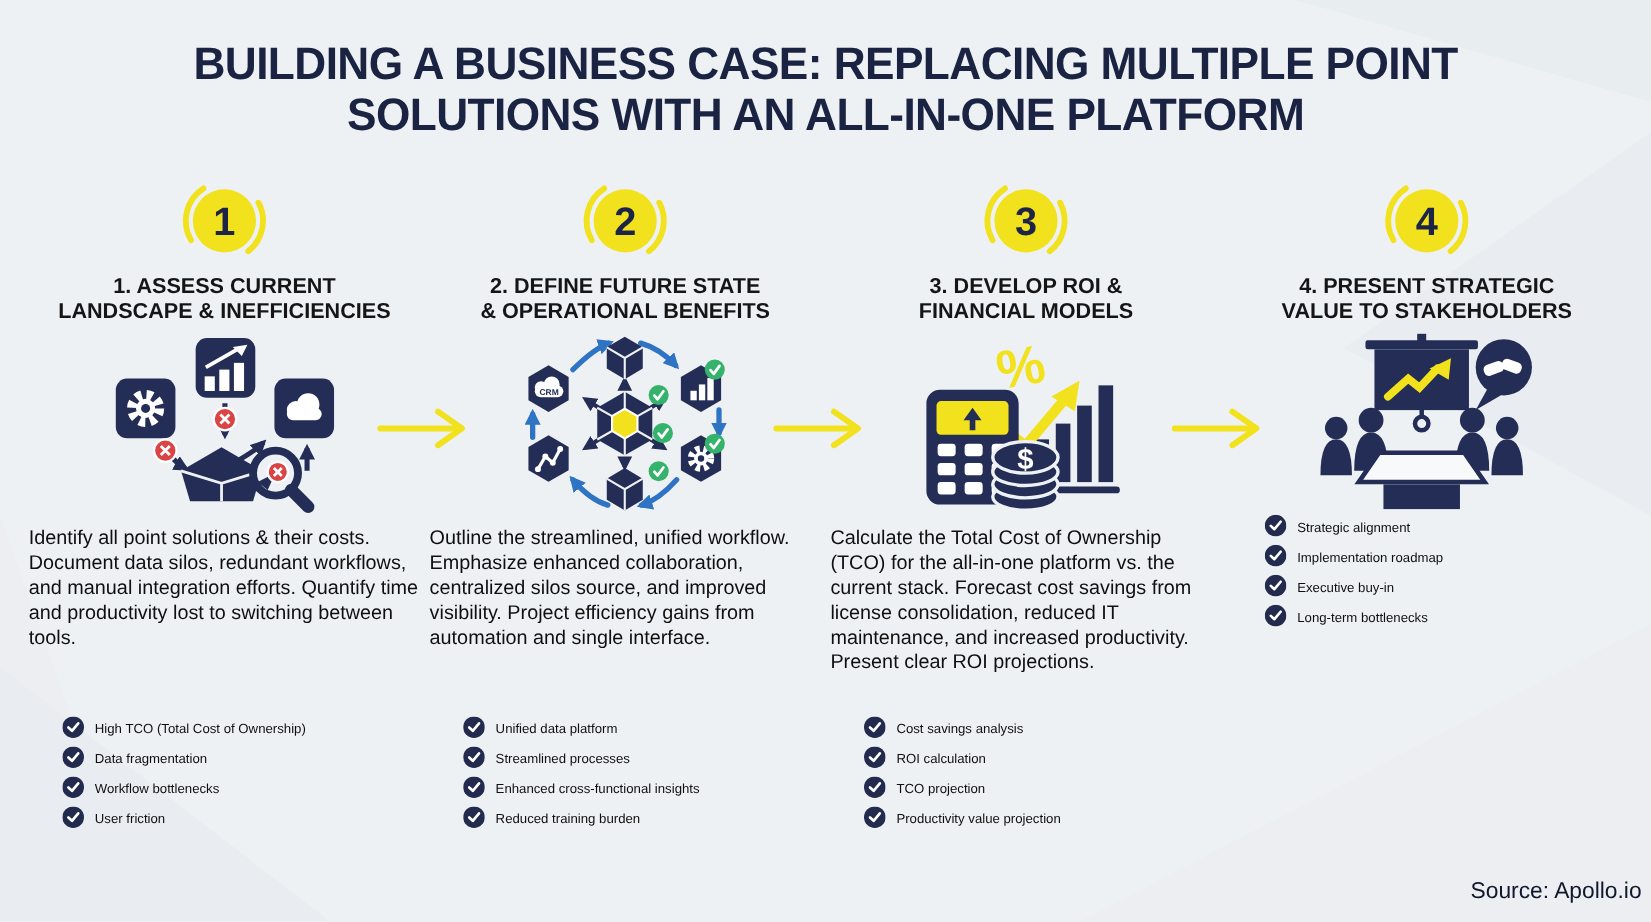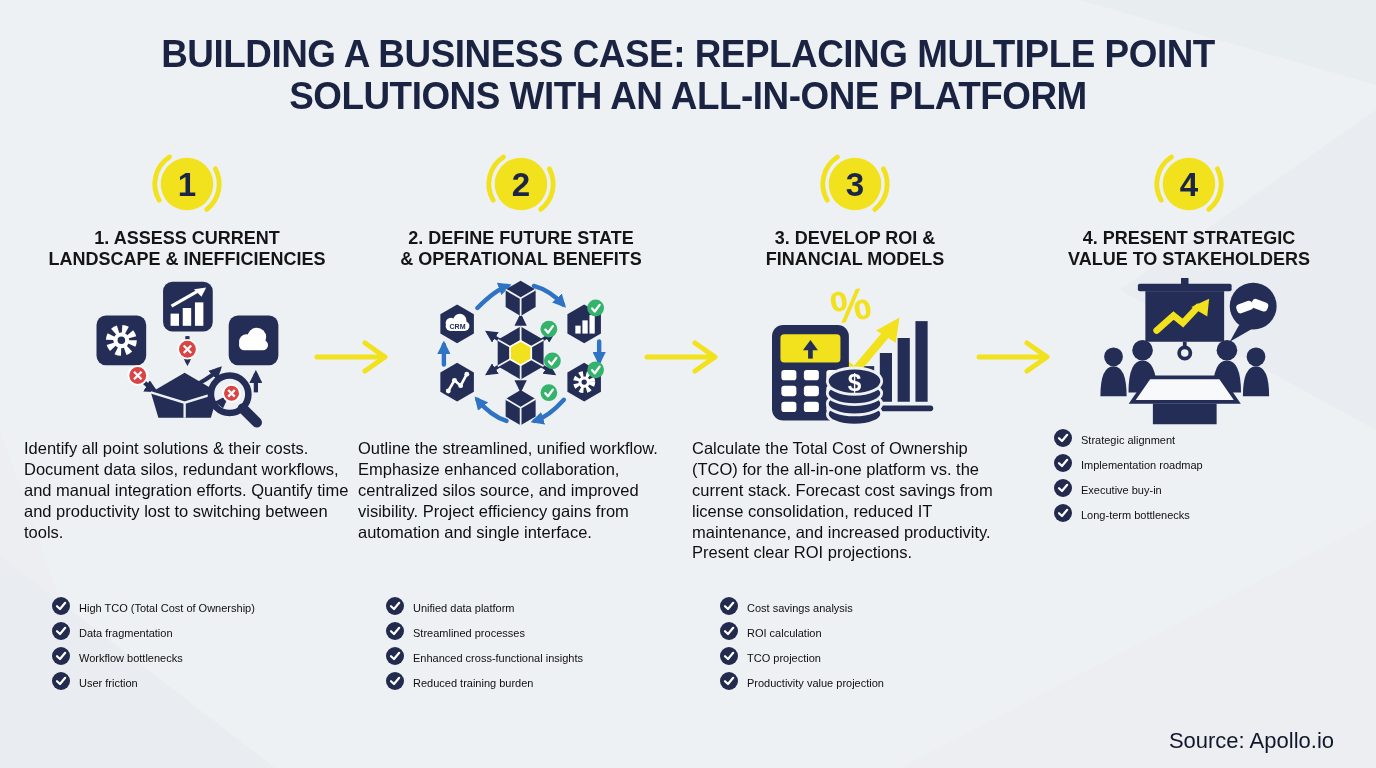--- a/index.html
+++ b/index.html
@@ -37,22 +37,22 @@
   .bullets li {
     display:flex; align-items:flex-end; gap:9px;
     font-size:11px; line-height:1.2; color:#0f0f0f; margin-bottom:6px;
   }
   .check { flex:0 0 auto; width:18px; height:18px; margin-top:1px; }
   .flow-arrow { position:absolute; top:337px; }
   .flow-arrow.a1 { left:313px; }
   .flow-arrow.a2 { left:643px; }
   .flow-arrow.a3 { left:975px; }
   .source {
-    position:absolute; right:42px; bottom:14px;
-    font-size:22px; color:#11182b;
+    position:absolute; right:8px; bottom:14px;
+    font-size:19px; color:#11182b;
   }
 </style>
 </head>
 <body>
 
 <svg width="0" height="0" style="position:absolute" aria-hidden="true">
   <defs>
     <marker id="ahN" markerUnits="userSpaceOnUse" markerWidth="14" markerHeight="14" refX="10" refY="7" orient="auto">
       <path d="M0,0 L14,7 L0,14 Z" fill="#232d55"></path>
     </marker>

